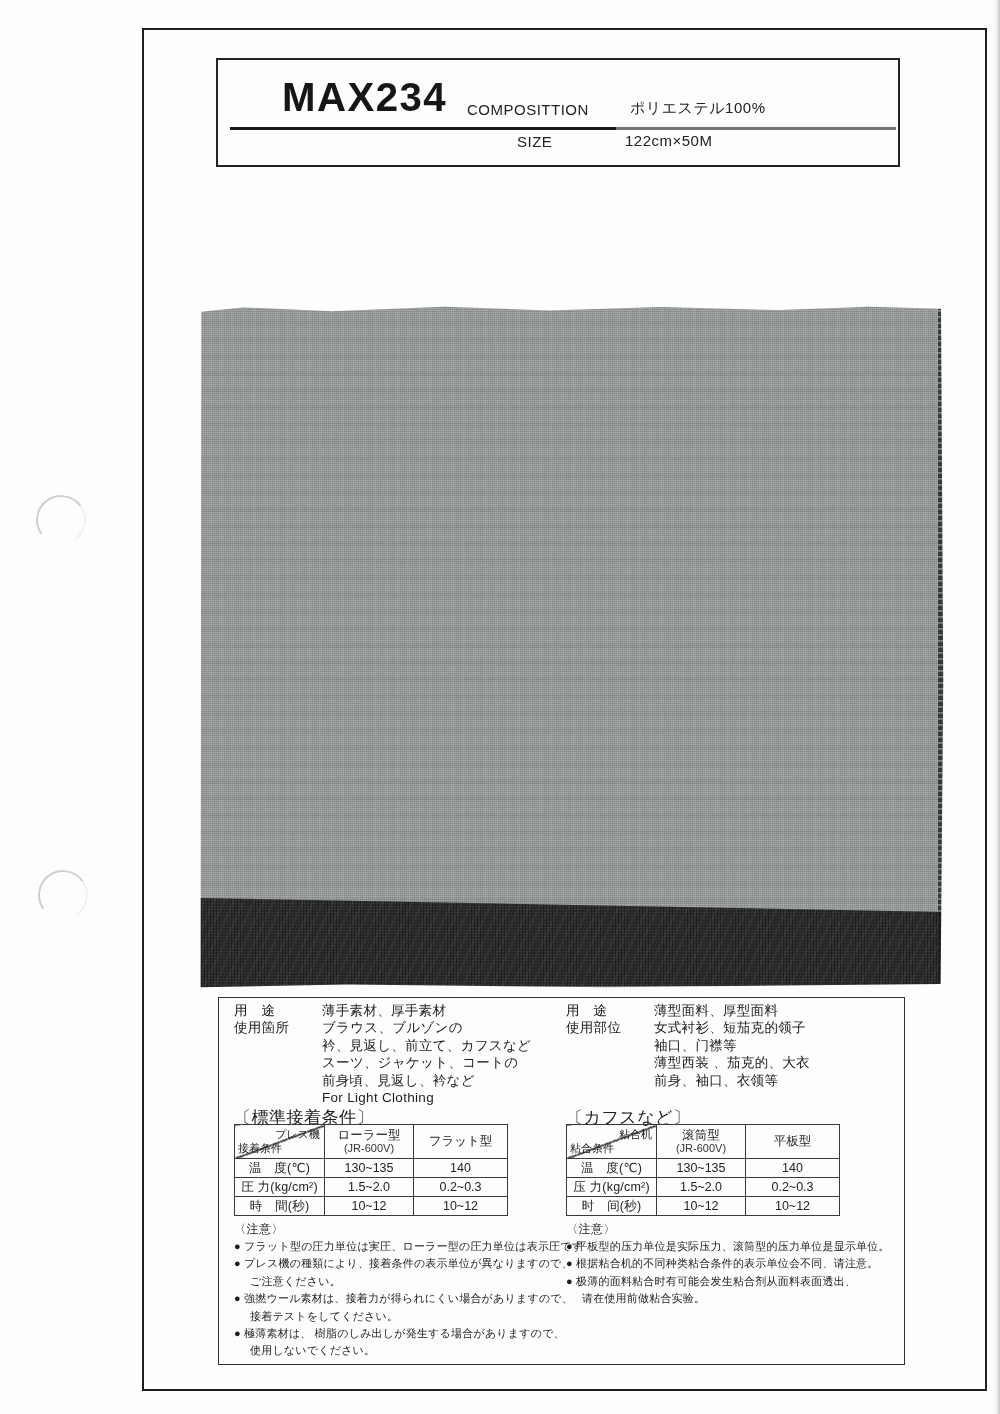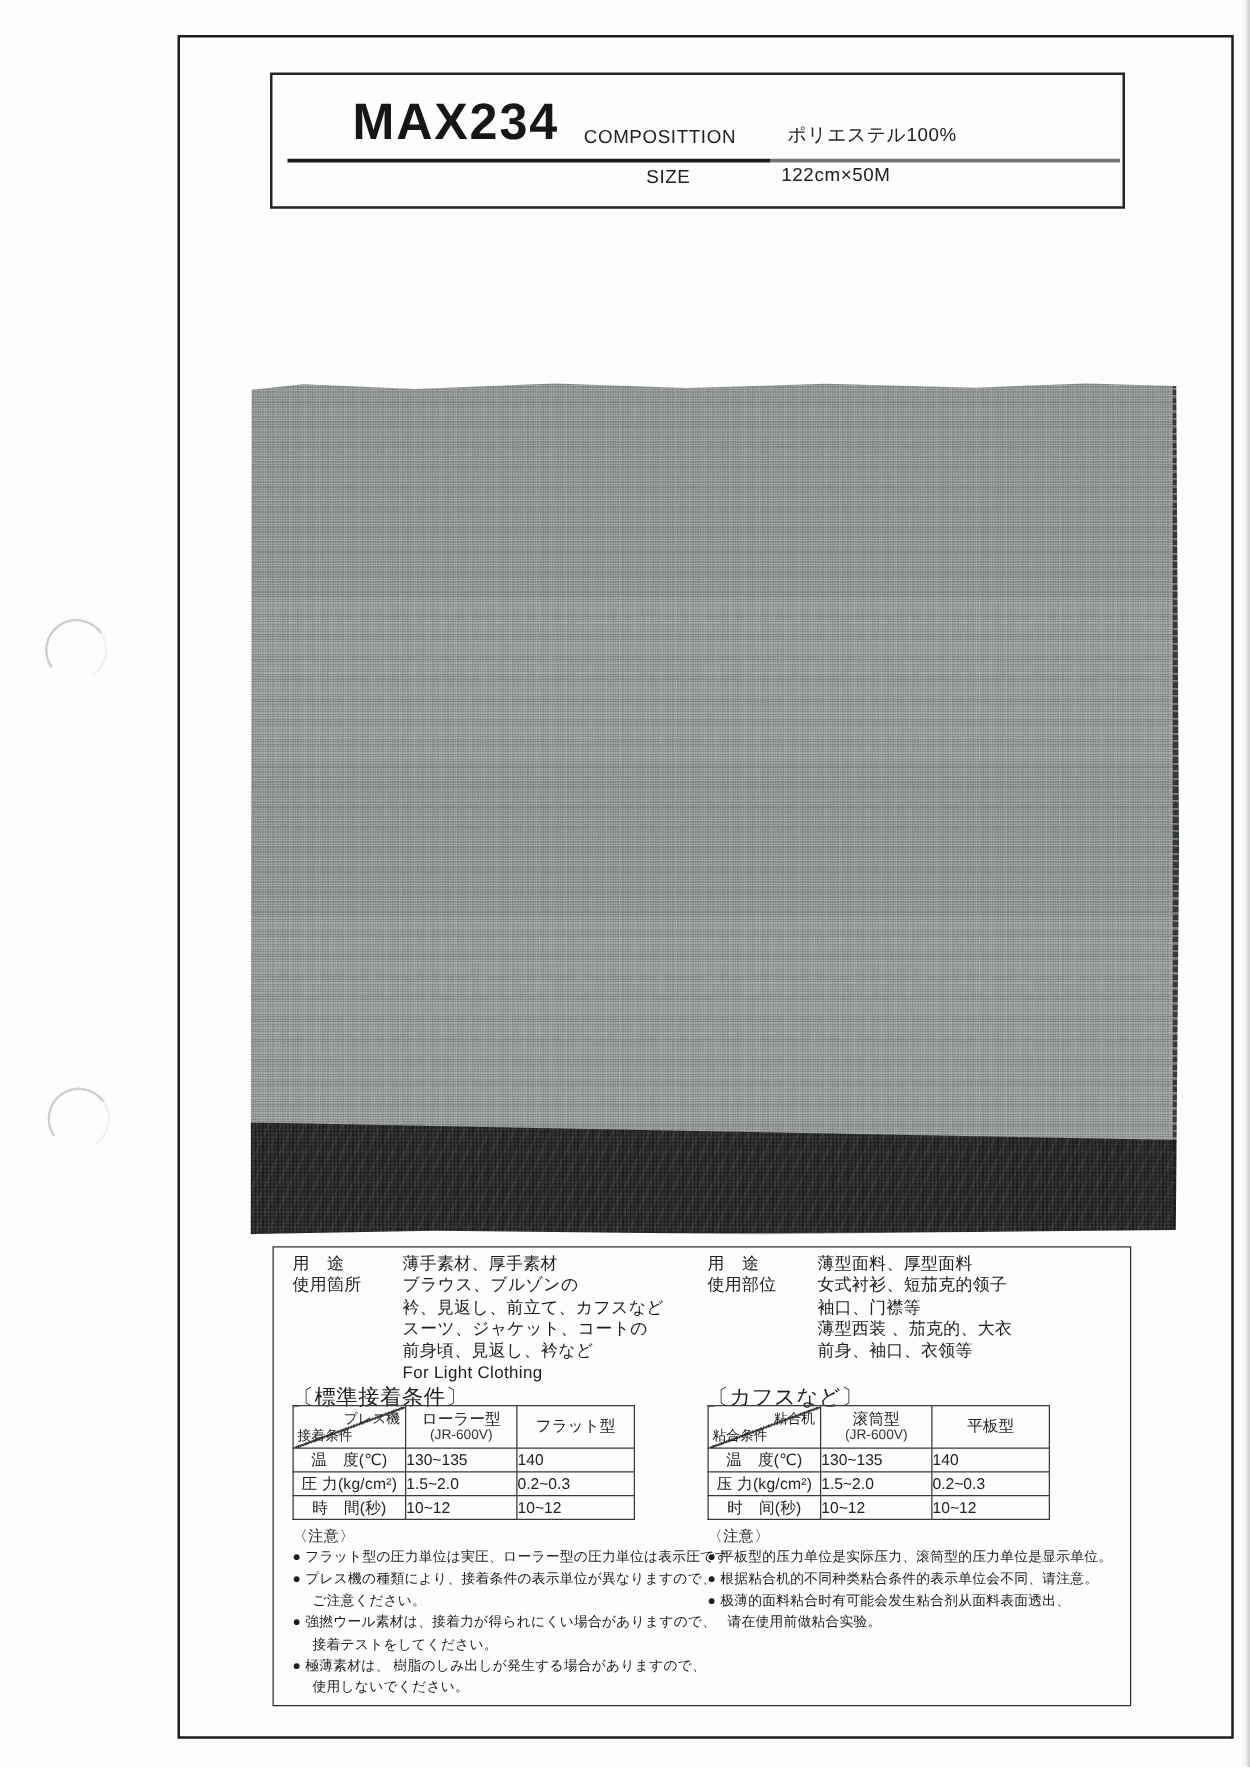--- a/index.html
+++ b/index.html
@@ -90,21 +90,21 @@
   .u-label { flex:none; width:88px; }
   .t-title { position:absolute; top:108px; left:0; font-size:17px; letter-spacing:0.5px; }
 
   table.spec { position:absolute; top:126px; left:0; border-collapse:collapse; table-layout:fixed; }
   table.spec th, table.spec td { border:1.5px solid #3a3a3a; padding:0; font-weight:normal; }
   table.spec { font-size:12.5px; color:#222; }
   .c0 { width:89px; } .c1 { width:88px; } .c2 { width:93px; }
   tr.hdr { height:34px; }
   tr.data { height:19px; }
   td.lbl { text-align:center; letter-spacing:0.2px; }
-  td.val { text-align:left; padding-right:5px;margin-top:44px; }
+  td.val { text-align:center; padding-right:5px;margin-top:44px; }
   th.colhead { text-align:center; vertical-align:middle; line-height:13px; }
   .colhead .sub { font-size:11px; color:#333; }
   th.diag {
     position:relative;
     background-image:linear-gradient(to bottom right,
       transparent calc(50% - 0.9px), #3a3a3a calc(50% - 0.9px), #3a3a3a calc(50% + 0.9px), transparent calc(50% + 0.9px));
   }
   .diag-top    { position:absolute; top:2px;  right:4px; font-size:11px; }
   .diag-bottom { position:absolute; bottom:2px; left:3px; font-size:11px; }
 

